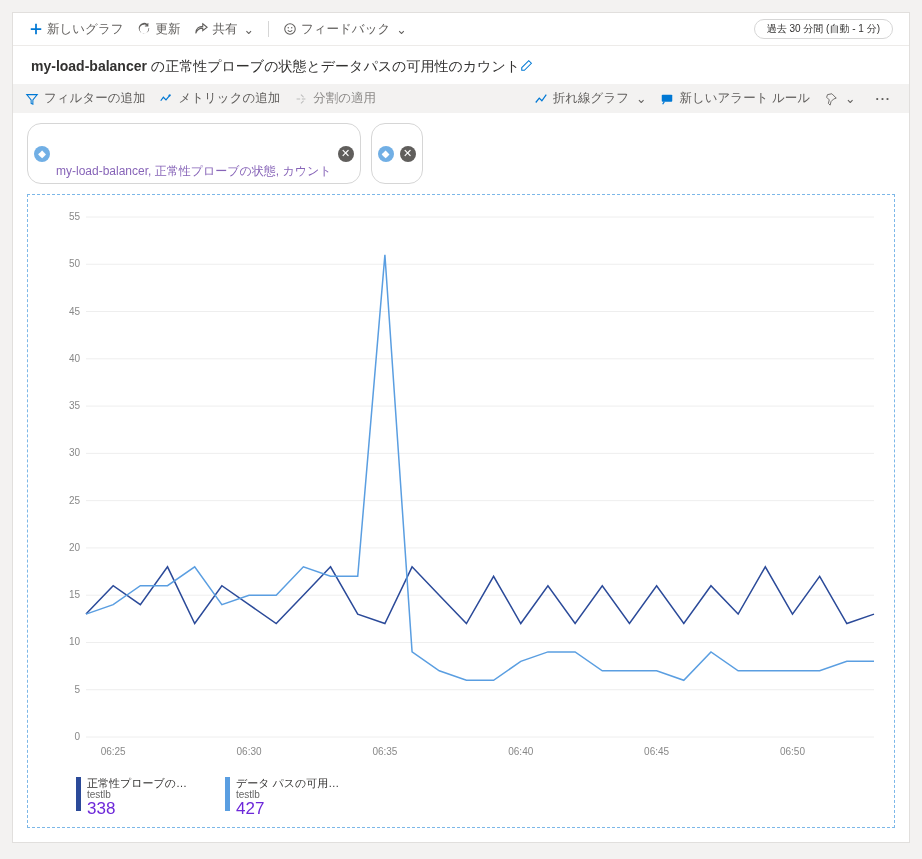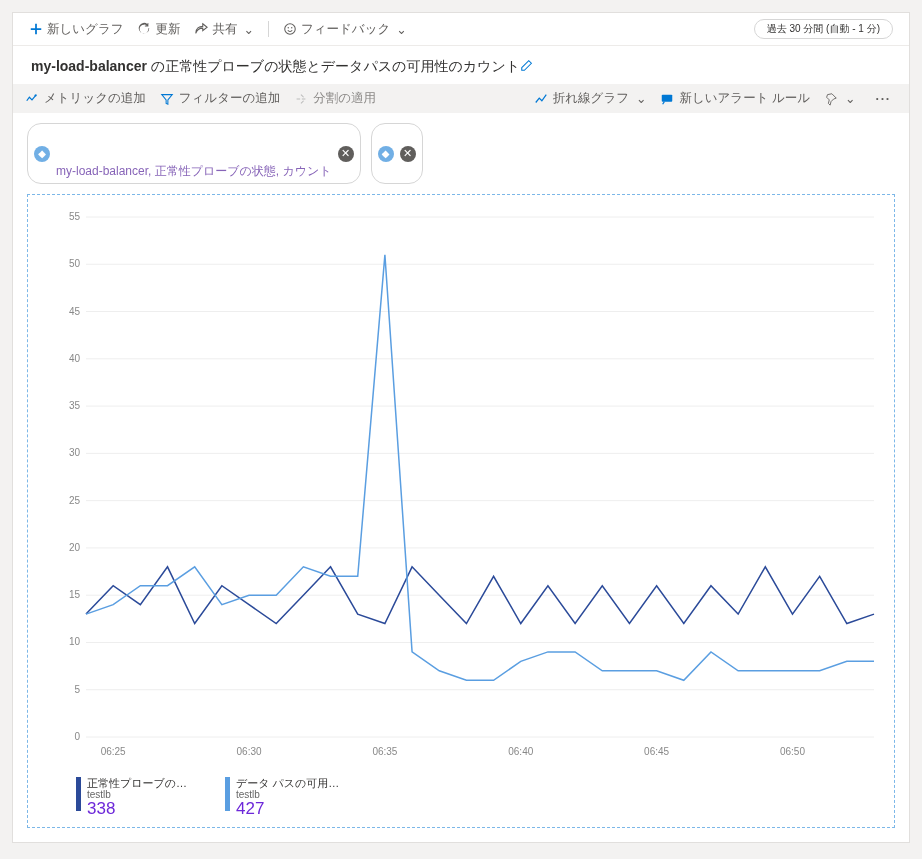--- a/index.html
+++ b/index.html
@@ -98,30 +98,30 @@
     <span class="edit-icon">
       <svg width="14" height="14" viewBox="0 0 16 16">
           <path d="M2 11l8-8 3 3-8 8H2v-3z" fill="none" stroke="#0078d4" stroke-width="1.2"></path>
         </svg>
     </span>
   </div>
 
   <div class="cmdbar">
     <div class="cmd-item">
       <svg width="14" height="14" viewBox="0 0 16 16">
+          <path d="M2 3h12l-5 6v5l-2-1V9L2 3z" fill="none" stroke="#0078d4" stroke-width="1.2"></path>
+        </svg>
+      <span>フィルターの追加</span>
+    </div>
+    <div class="cmd-item">
+      <svg width="14" height="14" viewBox="0 0 16 16">
           <path d="M2 10l3-4 3 3 5-6" fill="none" stroke="#0078d4" stroke-width="1.4"></path>
           <circle cx="12" cy="4" r="1.2" fill="#0078d4"></circle>
         </svg>
       <span>メトリックの追加</span>
-    </div>
-    <div class="cmd-item">
-      <svg width="14" height="14" viewBox="0 0 16 16">
-          <path d="M2 3h12l-5 6v5l-2-1V9L2 3z" fill="none" stroke="#0078d4" stroke-width="1.2"></path>
-        </svg>
-      <span>フィルターの追加</span>
     </div>
     <div class="cmd-item disabled">
       <svg width="14" height="14" viewBox="0 0 16 16">
           <path d="M3 8h4m2 0h4M8 3l3 3M8 13l3-3" fill="none" stroke="#bbb" stroke-width="1.2"></path>
         </svg>
       <span>分割の適用</span>
     </div>
     <div class="spacer"></div>
     <div class="cmd-item">
       <svg width="14" height="14" viewBox="0 0 16 16">

